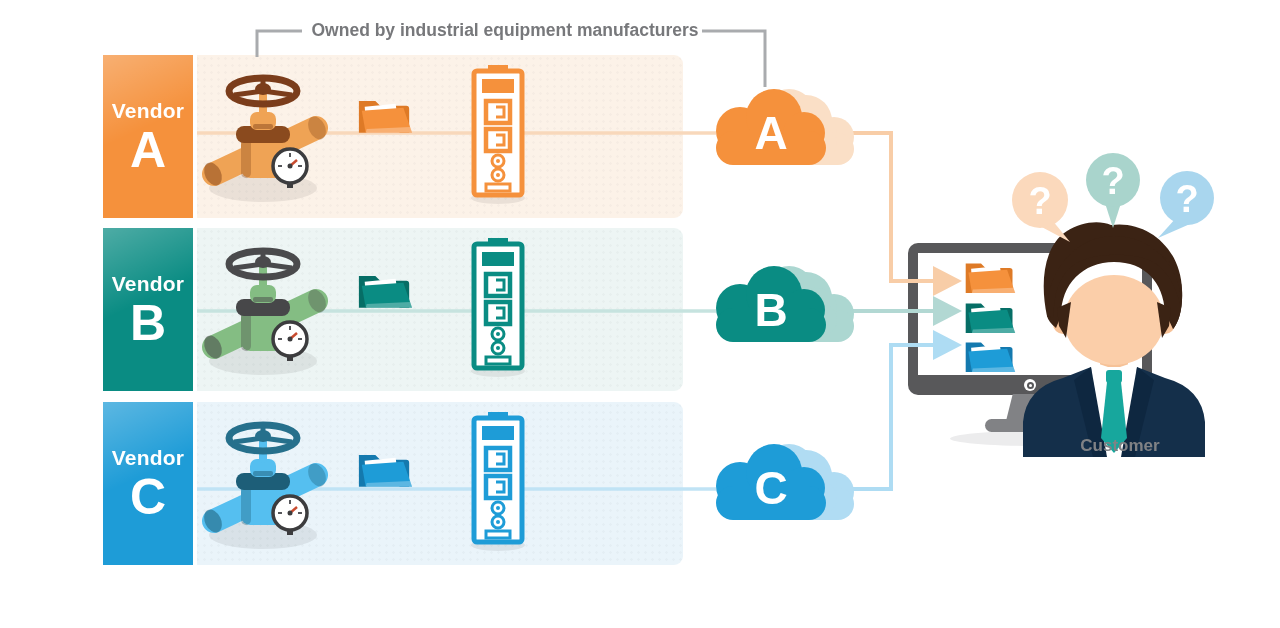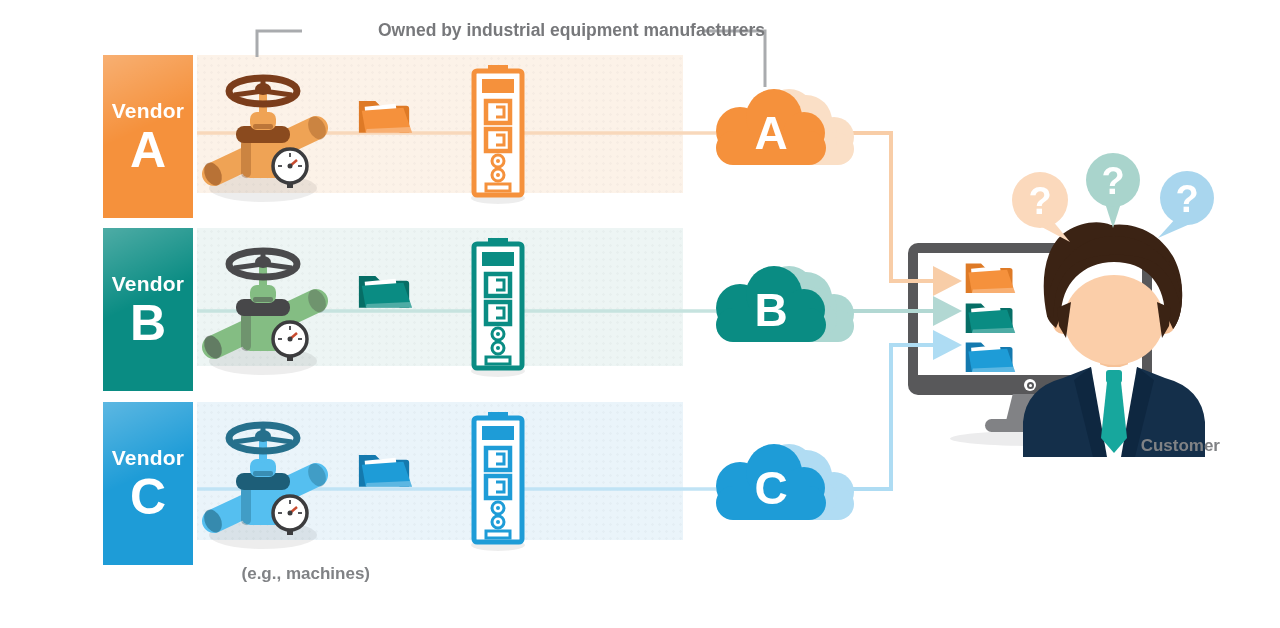--- a/index.html
+++ b/index.html
@@ -6,32 +6,32 @@
   #canvas{position:relative;width:1280px;height:628px;background:#fff;overflow:hidden;
           font-family:"Liberation Sans",sans-serif;}
   .abs{position:absolute;}
   
   .va{--c:#F5913C;--cd:#DE7A26;--cl:#FADFC6;--bandbg:#FCF2E8;
       --vw:#7B3D1B;--vbody:#EFA355;--vdark:#8A4A1E;}
   .vb{--c:#0A8C83;--cd:#066E66;--cl:#ACD7D1;--bandbg:#EDF5F4;
       --vw:#4A4A4C;--vbody:#84BD83;--vdark:#474749;}
   .vc{--c:#1E9CD7;--cd:#1479AE;--cl:#B0DCF3;--bandbg:#EAF4FA;
       --vw:#26708C;--vbody:#55BFF0;--vdark:#1D5E78;}
-  .band{left:103px;width:580px;height:138px;background:var(--bandbg);
+  .band{left:103px;width:580px;height:163px;background:var(--bandbg);
         background-image:radial-gradient(rgba(0,0,0,.025) 1px,transparent 1.5px);
-        background-size:7px 7px;z-index:1;}
+        background-size:7px 7px;z-index:1;border-radius:9px;}
   .vblock{position:absolute;left:0;top:0;width:90px;height:163px;background:var(--c);
           background-image:linear-gradient(155deg,rgba(255,255,255,.28),rgba(255,255,255,0) 45%);
           box-shadow:4px 0 0 #fff;display:flex;flex-direction:column;align-items:center;
           justify-content:center;color:#fff;}
   .vblock .vword{font-size:21px;font-weight:bold;letter-spacing:.2px;}
   .vblock .vletter{font-size:50px;font-weight:bold;line-height:1;margin-top:2px;}
   .icon{position:absolute;z-index:4;}
   .lbl{position:absolute;z-index:6;color:#808285;font-weight:bold;font-size:17px;
-       text-align:right;line-height:20px;}
+       text-align:center;line-height:20px;}
   #annotation{left:245px;top:20px;width:520px;color:#77787B;font-size:17.5px;}
   #connectors{left:0;top:0;z-index:3;pointer-events:none;}
   
   #monitor-frame{left:908px;top:243px;width:244px;height:152px;background:#58585A;
                  border-radius:10px;z-index:2;}
   #monitor-screen{left:918px;top:253px;width:224px;height:122px;background:#fff;z-index:2;}
   #monitor-cam{left:1024px;top:379px;width:12px;height:12px;border-radius:50%;background:#fff;
                z-index:2;display:flex;align-items:center;justify-content:center;}
   #monitor-cam .cam-in{width:7px;height:7px;border-radius:50%;background:#58585A;
                display:flex;align-items:center;justify-content:center;}
@@ -268,17 +268,16 @@
     </g>
     <g>
       <polygon points="176,70 158,90 190,76" fill="#A9D6EE"></polygon>
       <circle cx="187" cy="50" r="27" fill="#A9D6EE"></circle>
       <text class="qtext" x="187" y="64" text-anchor="middle">?</text>
     </g>
   </svg>
 
   <div class="lbl" id="annotation">Owned by industrial equipment manufacturers</div>
   <div class="lbl" style="left:160px;top:564px;width:210px">
-    <div>(e.g., machines)</div>
   </div>
   <div class="lbl" style="left:1020px;top:436px;width:200px">Customer</div>
 
 </div>
 
 </body></html>

